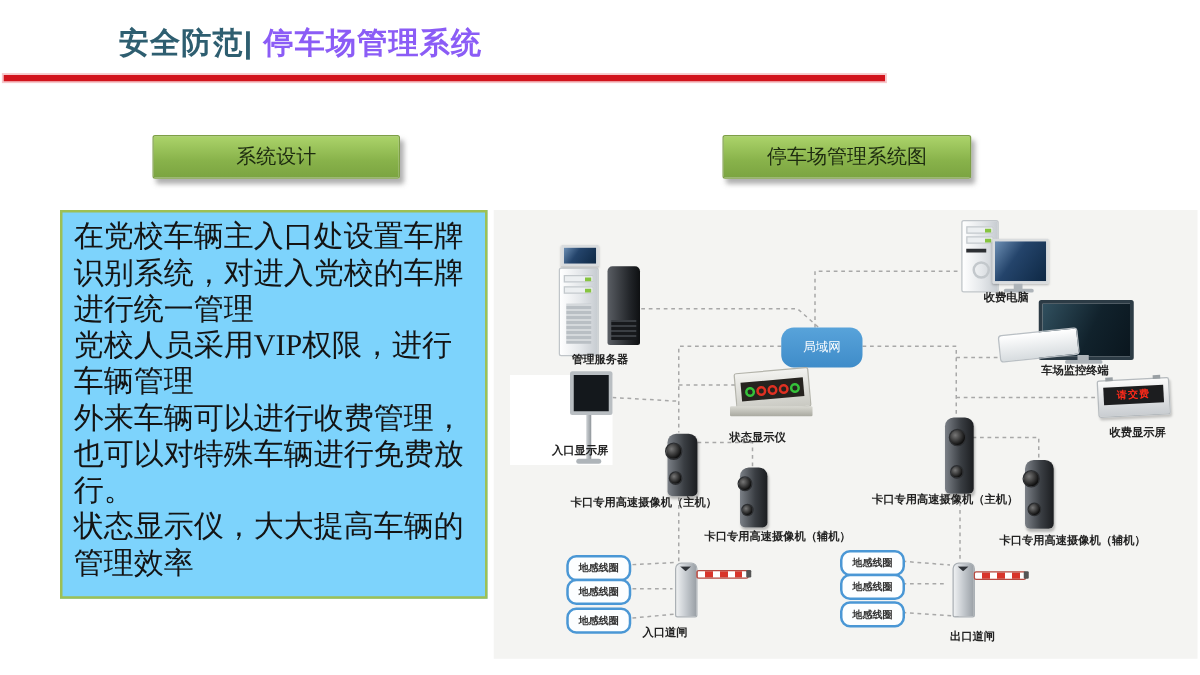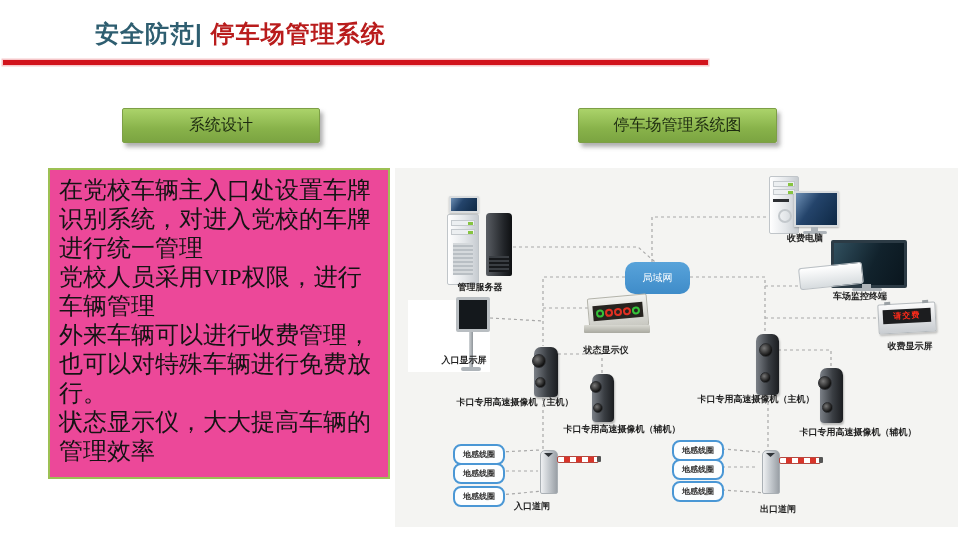--- a/index.html
+++ b/index.html
@@ -2,31 +2,31 @@
 <html><head>
 <meta charset="utf-8">
 <style>
   html,body{margin:0;padding:0;background:#888;}
   .stage{position:relative;width:960px;height:540px;background:#ffffff;overflow:hidden;
          font-family:"Liberation Sans","DejaVu Sans",sans-serif;}
   .abs{position:absolute;}
   
   .page-title{font-size:24px;font-weight:bold;letter-spacing:1px;white-space:nowrap;}
   .title-teal{color:#2e5e70;}
-  .title-red{color:#b91c1c;margin-left:8px;text-align:right;}
+  .title-red{color:#8b5cf6;margin-left:8px;text-align:right;}
   .title-underline{background:#d2131c;box-shadow:0 0 0 1.5px #f6c7ca;}
   
   .green-box{background:linear-gradient(#abd36a,#88b24a 60%,#7ba441);
              border:1px solid #7d9f46;border-radius:2px;
              box-shadow:3px 4px 4px rgba(110,110,110,.55);
              display:flex;align-items:center;justify-content:center;
              font-family:"Liberation Serif","DejaVu Serif",serif;
              font-size:16px;color:#1d2b10;}
   
-  .desc-box{border:2px solid #9dc054;background:#ec4899;padding:6px 9px;
+  .desc-box{border:2px solid #9dc054;background:#7dd3fc;padding:6px 9px;
             font-family:"Liberation Serif","DejaVu Serif",serif;
             font-size:24px;line-height:29px;color:#141414;}
   .desc-box p{margin:0;}
   
   .diagram{background:#f4f4f2;}
   .lbl{font-size:9px;font-weight:bold;color:#222;text-align:center;line-height:10px;}
   .lan-node{background:linear-gradient(#58a3da,#3f8cc9);border-radius:10px;
             display:flex;align-items:center;justify-content:center;
             color:#fff;font-size:10px;font-weight:normal;}
   .coil{border:2px solid #4a97d5;border-radius:8px;background:#fcfeff;

